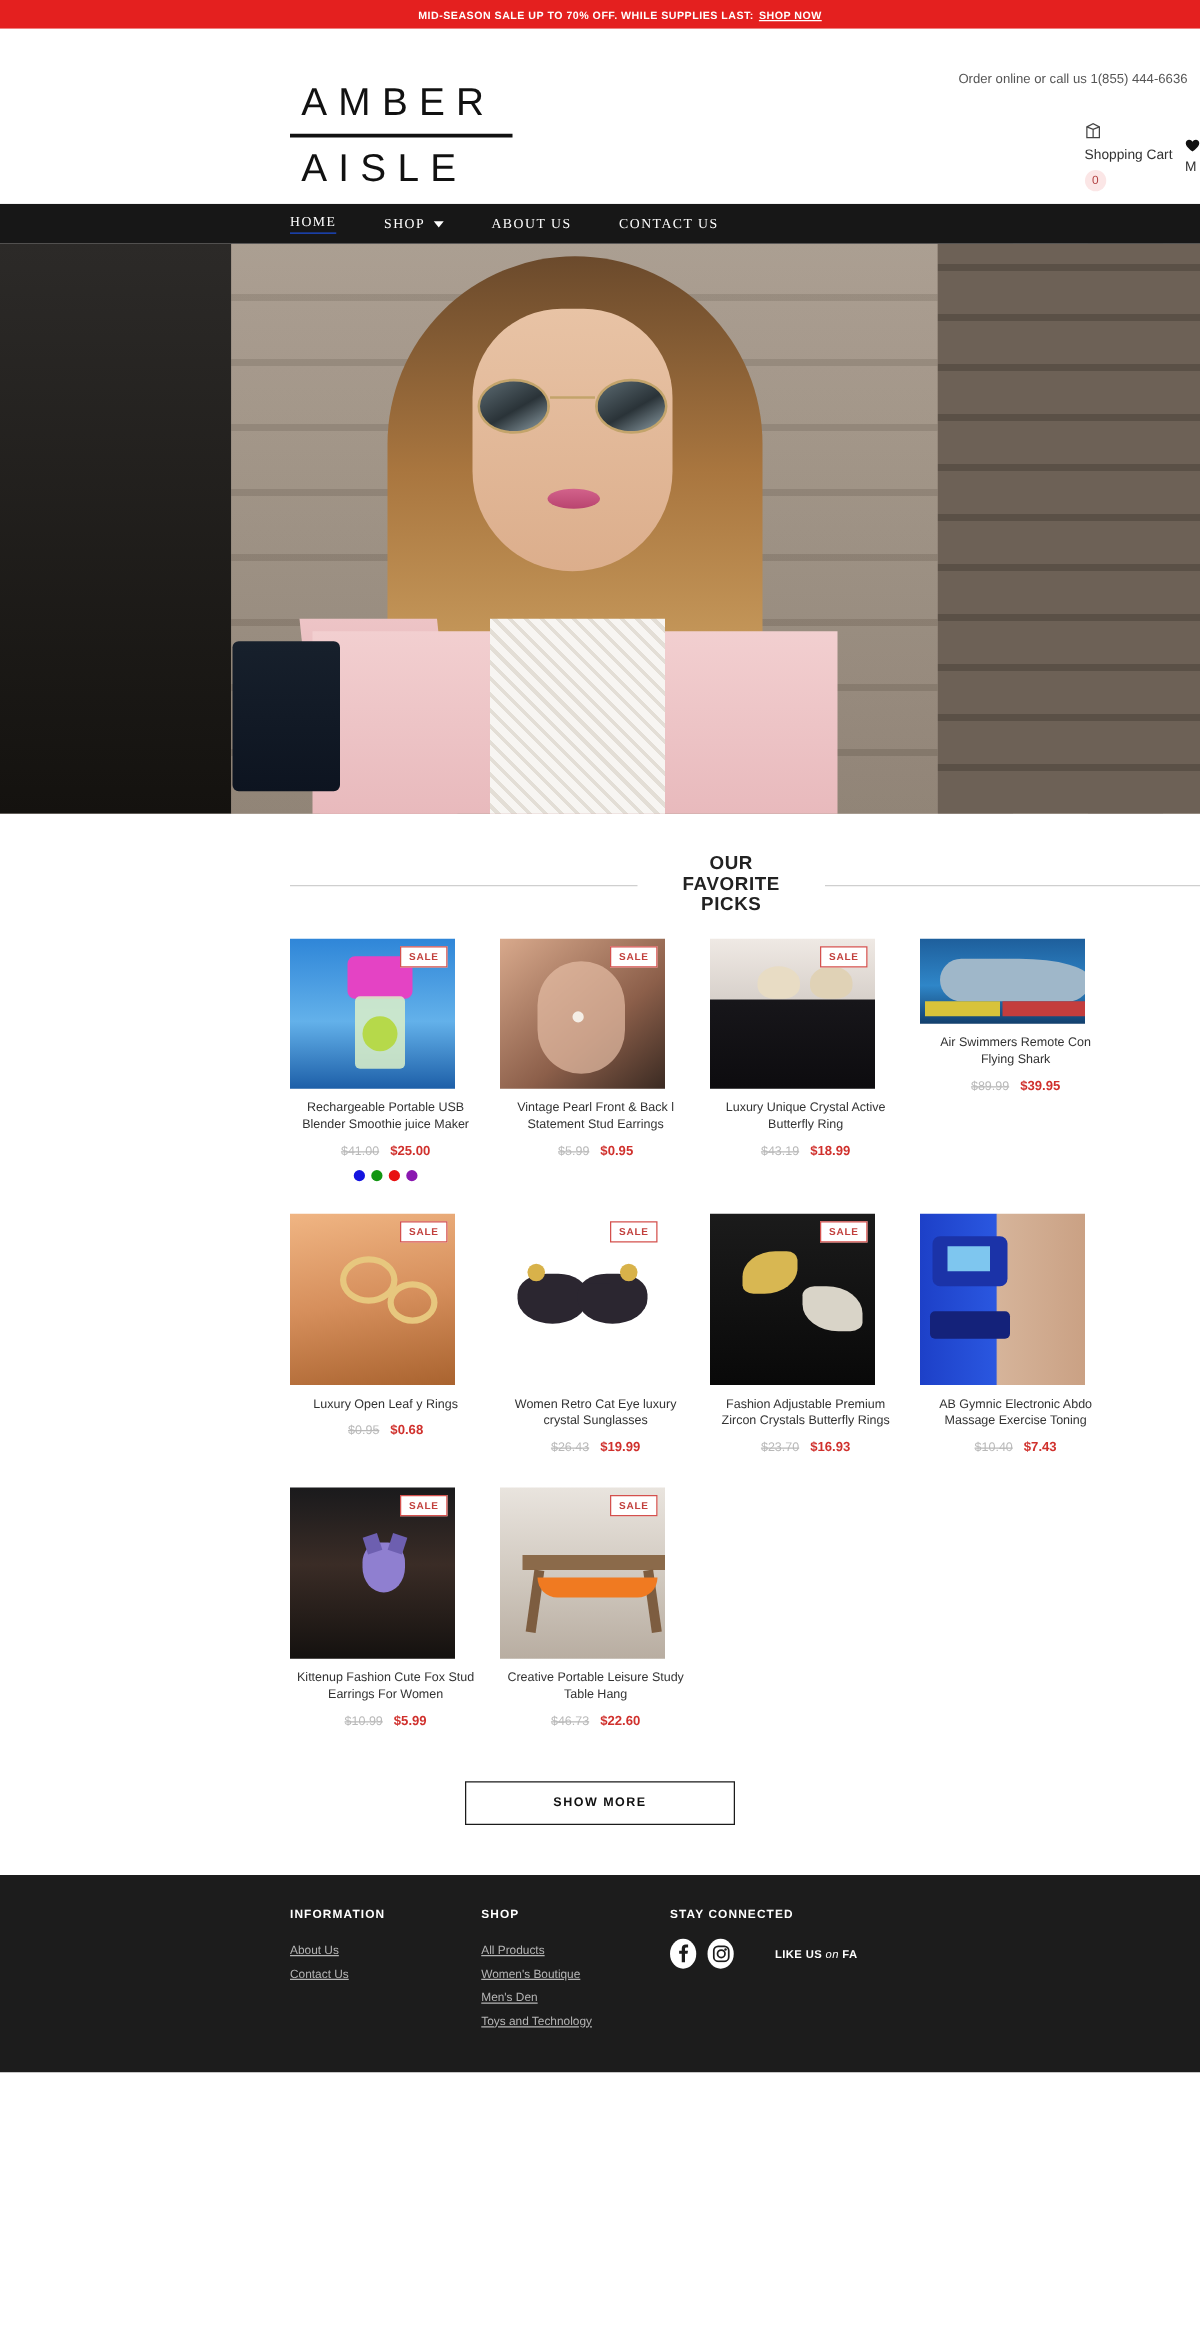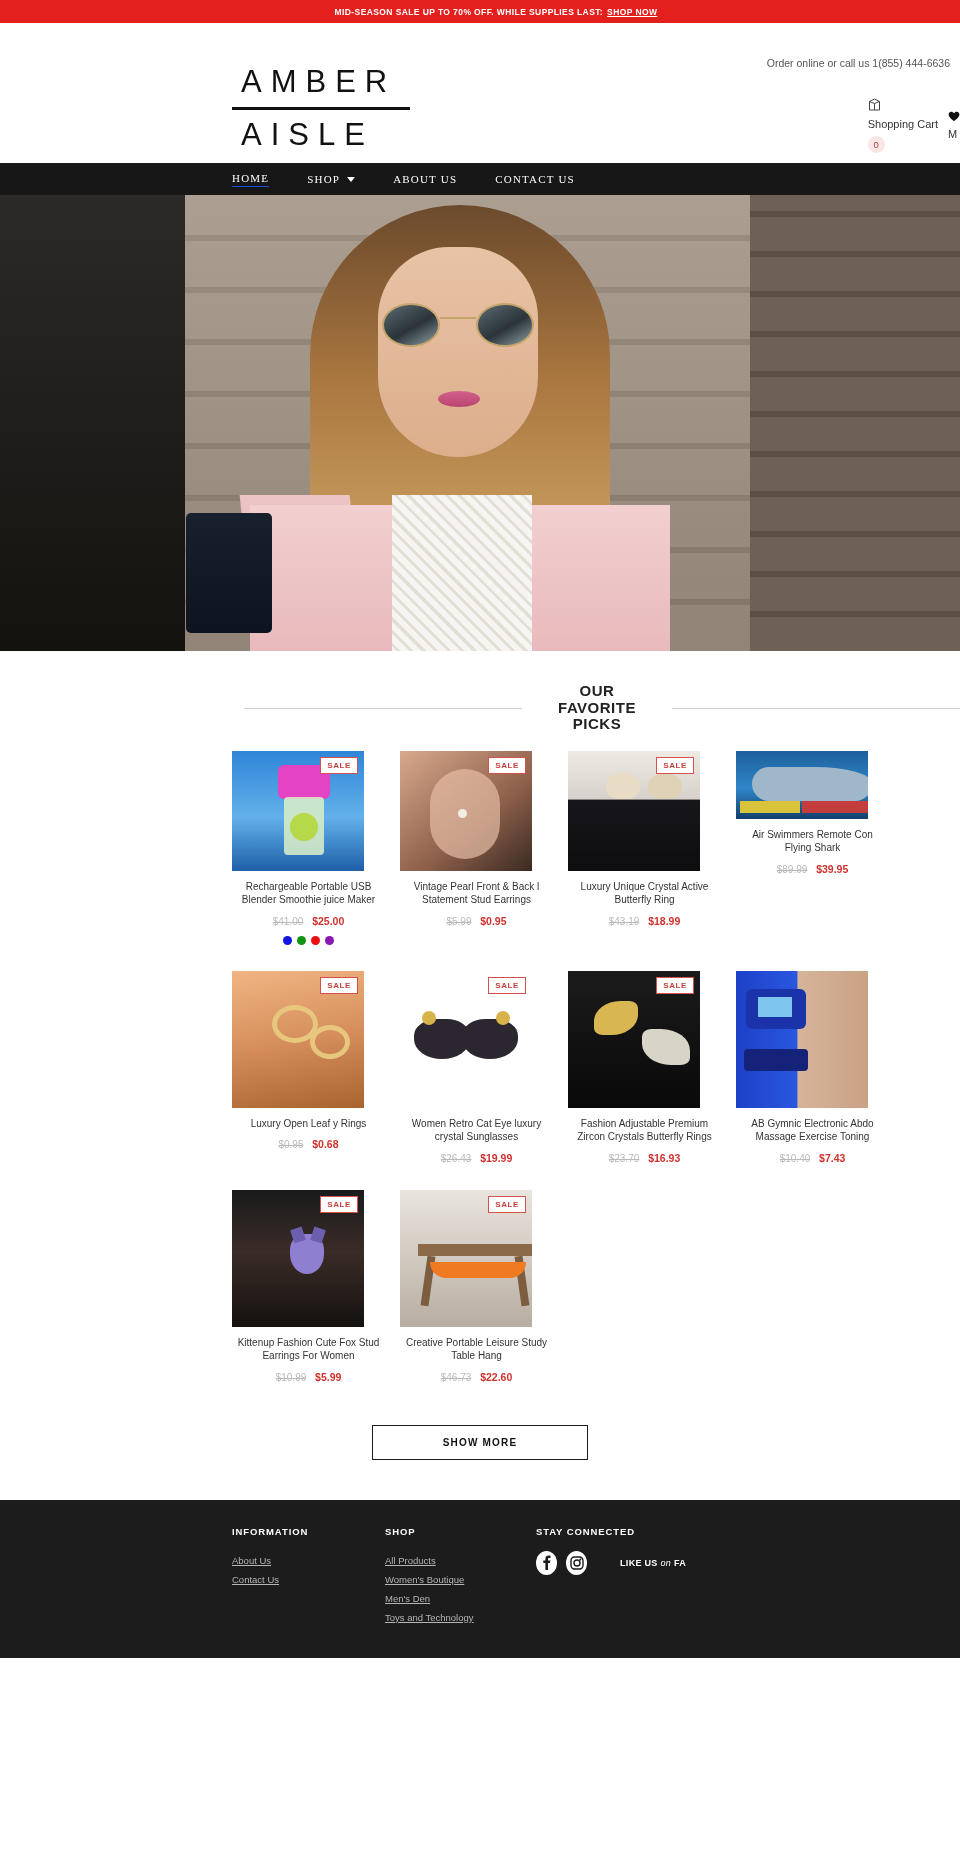--- a/index.html
+++ b/index.html
@@ -73,21 +73,21 @@
     border-top:5px solid #fff; display:inline-block;
   }
 
   
   .hero { position:relative; height:456px; overflow:hidden; }
   .hero-bg { position:absolute; inset:0; }
 
   
   .fav-head {
     display:flex; align-items:center; gap:0; padding:32px 0 0 0;
-    margin: 0 0 0 12px;
+    margin: 0 0 0 0;
   }
   .fav-rule { height:1px; background:#cfcfcf; flex:1; margin-top:2px; }
   .fav-rule.left { margin-left:232px; max-width:278px; }
   .fav-rule.right { margin-right:0px; }
   .fav-title {
     font-size:15px; font-weight:700; letter-spacing:.5px; color:#222;
     text-align:center; width:150px; line-height:1.1; flex:0 0 auto;
     padding:0 22px;
   }
 

